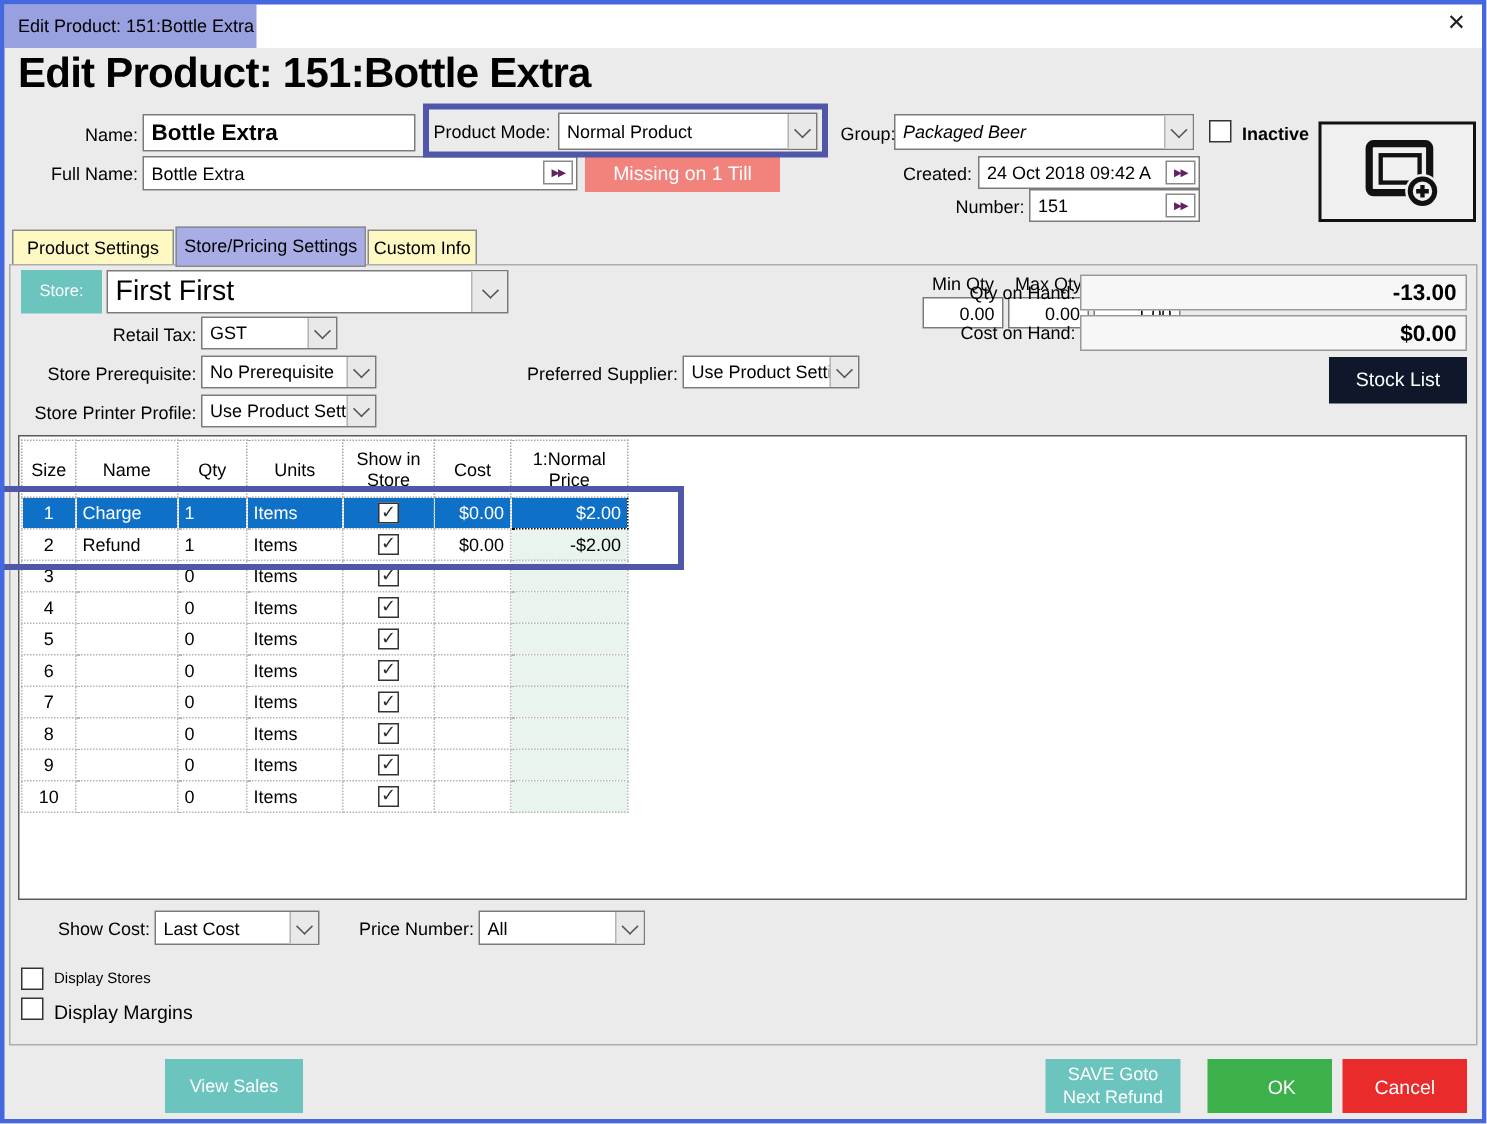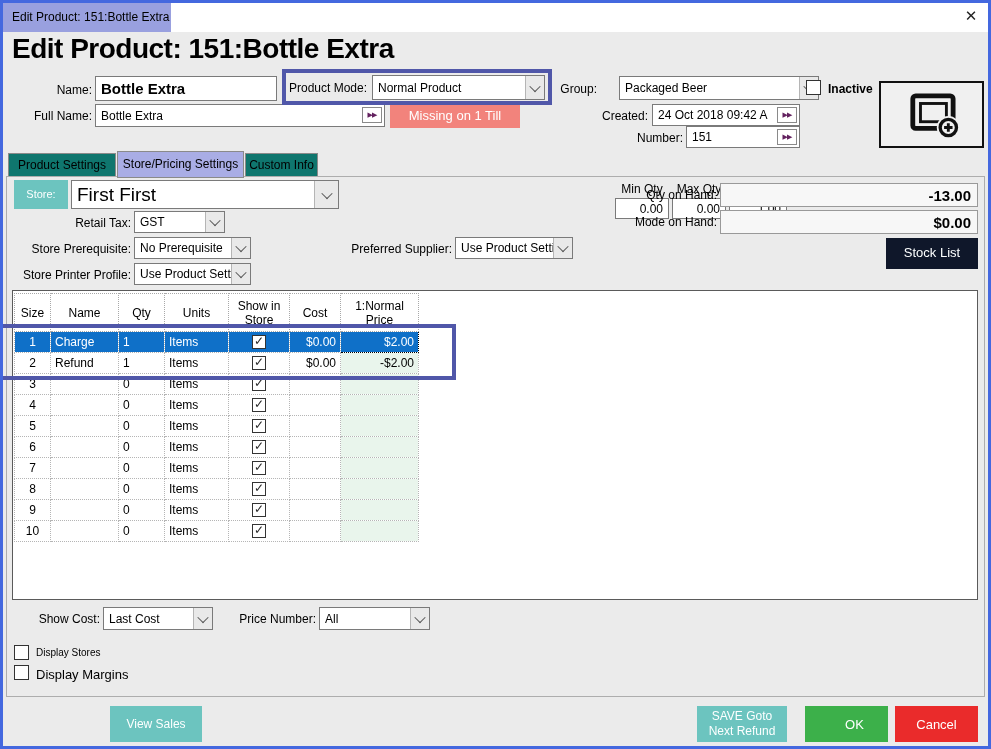--- a/index.html
+++ b/index.html
@@ -35,21 +35,21 @@
   .ffbtn { width:20px; height:16px; background:#fff; border:1px solid #8a8a8a; color:#63215f;
            font-size:7px; letter-spacing:-1px; display:flex; align-items:center; justify-content:center; cursor:pointer; }
 
   .cb { width:15px; height:15px; background:#fff; border:1px solid #333; display:inline-flex;
         align-items:center; justify-content:center; }
   .cb .tick { font-size:12px; line-height:1; color:#2b2b2b; transform:translateY(-1px); }
 
   .annotation { position:absolute; border:4px solid #5057a9; z-index:40; pointer-events:none; }
 
   
-  .tab { position:absolute; top:153px; height:24px; background:#0f766e; border:1px solid #8a8a8a;
+  .tab { position:absolute; top:153px; height:24px; background:#fef9c3; border:1px solid #8a8a8a;
          font-size:12px; text-align:center; line-height:22px; cursor:pointer; }
   .tab.active { top:151px; height:27px; background:#a9ade5; line-height:25px; z-index:5; }
   .tab-panel { position:absolute; left:6px; top:176px; width:979px; height:521px; border:1px solid #adadad; background:#ebebeb; }
 
   .teal-btn { position:absolute; background:#6cc4bf; color:#fdffff; border:none; font-size:12px;
               font-family:"Liberation Sans",sans-serif; display:flex; align-items:center; justify-content:center;
               text-align:center; line-height:1.25; cursor:pointer; padding:2px 4px; }
 
   .valbox { position:absolute; background:#f7f7f7; border:1px solid #999; display:flex; align-items:center;
             justify-content:flex-end; font-weight:bold; font-size:15px; padding:0 6px; }
@@ -96,21 +96,21 @@
   <div class="tbox bold" style="left:95px;top:76px;width:182px;height:25px;">Bottle Extra</div>
 
   <div class="annotation" style="left:282px;top:69px;width:270px;height:36px;"></div>
   <div class="lbl lbl-left" style="left:289px;top:81px;">Product Mode:</div>
   <div class="combo" style="left:372px;top:75px;width:173px;height:25px;">
     <span class="val">Normal Product</span>
     <span class="chev"></span>
   </div>
 
   <div class="lbl" style="left:555px;top:82px;width:42px;">Group:</div>
-  <div class="combo" style="left:619px;top:76px;width:200px;height:24px;">
+  <div class="combo" style="left:596px;top:76px;width:200px;height:24px;font-style:italic;">
     <span class="val">Packaged Beer</span>
     <span class="chev"></span>
   </div>
   <span class="cb" style="position:absolute;left:806px;top:80px;"></span>
   <div class="lbl lbl-left" style="left:828px;top:82px;font-weight:bold;">Inactive</div>
 
   <div class="img-btn">
     <svg width="58" height="48" viewBox="0 0 60 50">
       <rect x="10" y="5" width="42" height="34" rx="3" fill="none" stroke="#111" stroke-width="5"></rect>
       <rect x="18" y="13" width="27" height="19" fill="none" stroke="#111" stroke-width="3"></rect>
@@ -146,21 +146,21 @@
 
   <div class="lbl" style="left:615px;top:182px;width:54px;text-align:center;">Min Qty</div>
   <div class="lbl" style="left:672px;top:182px;width:54px;text-align:center;">Max Qty</div>
   <div class="lbl" style="left:722px;top:182px;width:70px;text-align:center;">Restock Qty</div>
   <div class="tbox right" style="left:615px;top:198px;width:54px;height:21px;">0.00</div>
   <div class="tbox right" style="left:672px;top:198px;width:54px;height:21px;">0.00</div>
   <div class="tbox right" style="left:729px;top:198px;width:58px;height:21px;">1.00</div>
 
   <div class="lbl" style="left:640px;top:188px;width:77px;">Qty on Hand:</div>
   <div class="valbox" style="left:720px;top:183px;width:258px;height:24px;">-13.00</div>
-  <div class="lbl" style="left:634px;top:215px;width:83px;">Mode on Hand:</div>
+  <div class="lbl" style="left:634px;top:215px;width:83px;">Cost on Hand:</div>
   <div class="valbox" style="left:720px;top:210px;width:258px;height:24px;">$0.00</div>
   <button class="teal-btn" style="left:886px;top:238px;width:92px;height:31px;font-size:13px;background:#0f172a;">Stock List</button>
 
   <div class="lbl" style="left:60px;top:216px;width:71px;">Retail Tax:</div>
   <div class="combo" style="left:134px;top:211px;width:91px;height:22px;">
     <span class="val">GST</span>
     <span class="chev"></span>
   </div>
 
   <div class="lbl" style="left:20px;top:242px;width:111px;">Store Prerequisite:</div>

